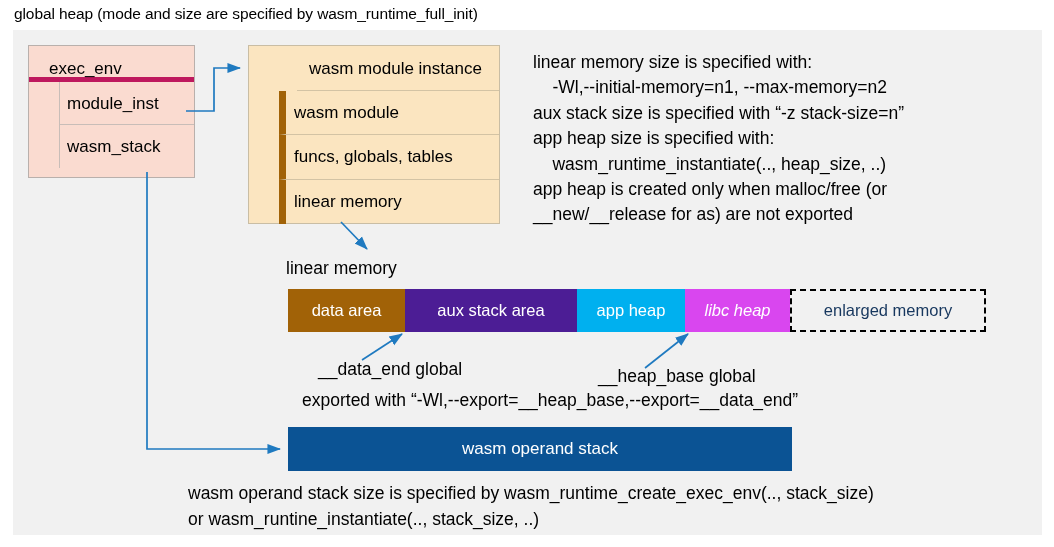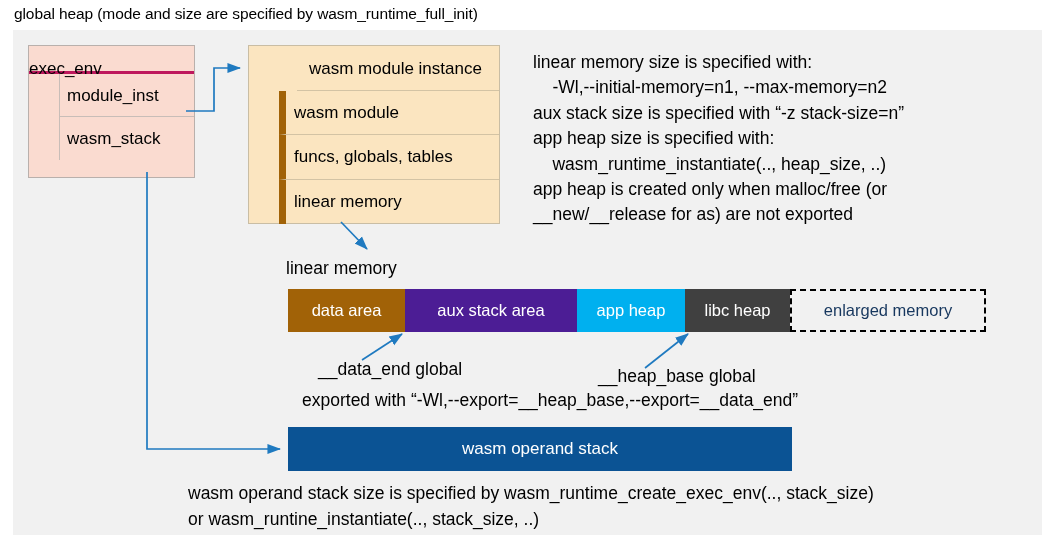--- a/index.html
+++ b/index.html
@@ -48,25 +48,25 @@
   #exec-env-box {
     left: 28px;
     top: 45px;
     width: 167px;
     height: 133px;
     background: #fadbd0;
     border: 1px solid #b9b0ac;
     box-sizing: border-box;
   }
   #exec-env-box .hdr {
-    height: 28px;
+    height: 36px;
     line-height: 45px;
-    padding-left: 0;
-    font-size: 17px;
-    border-bottom: 3px solid #be185d;
+    padding-left: 20px;
+    font-size: 17px;
+    border-bottom: 5px solid #be185d;
     box-sizing: border-box;
   }
   #exec-env-box .indent-wrap {
     padding-left: 30px;
     box-sizing: border-box;
     height: 87px;
   }
   #exec-env-box .row {
     height: 43px;
     line-height: 43px;
@@ -218,21 +218,21 @@
     wasm_runtime_instantiate(.., heap_size, ..)
 app heap is created only when malloc/free (or
 __new/__release for as) are not exported</div>
 
   <div class="abs" id="linear-memory-label">linear memory</div>
 
   <div class="abs" id="mem-bar">
     <div class="seg" style="width: 117px; background: #a16207;">data area</div>
     <div class="seg" style="width: 172px; background: #4c1d95;">aux stack area</div>
     <div class="seg" style="width: 108px; background: rgb(0, 176, 239);">app heap</div>
-    <div class="seg" style="width: 105px; background: #404040;">libc heap</div>
+    <div class="seg" style="width: 105px; background: #d946ef; font-style: italic;">libc heap</div>
     <div class="seg enlarged" style="width: 196px;">enlarged memory</div>
   </div>
 
   <div class="abs note-text" id="data-end-label">__data_end global</div>
   <div class="abs note-text" id="heap-base-label">__heap_base global</div>
   <div class="abs note-text" id="exported-label">exported with “-Wl,--export=__heap_base,--export=__data_end”</div>
 
   <div class="abs" id="operand-stack">wasm operand stack</div>
 
   <div class="abs" id="bottom-note">wasm operand stack size is specified by wasm_runtime_create_exec_env(.., stack_size)

